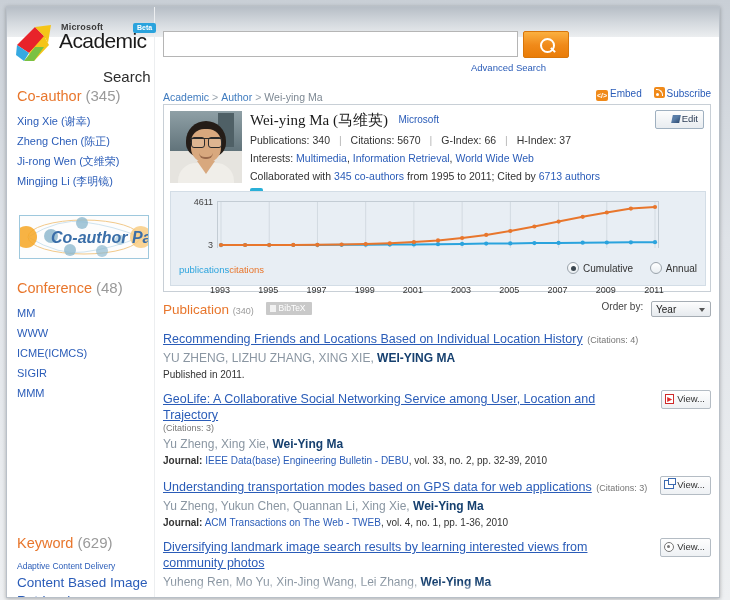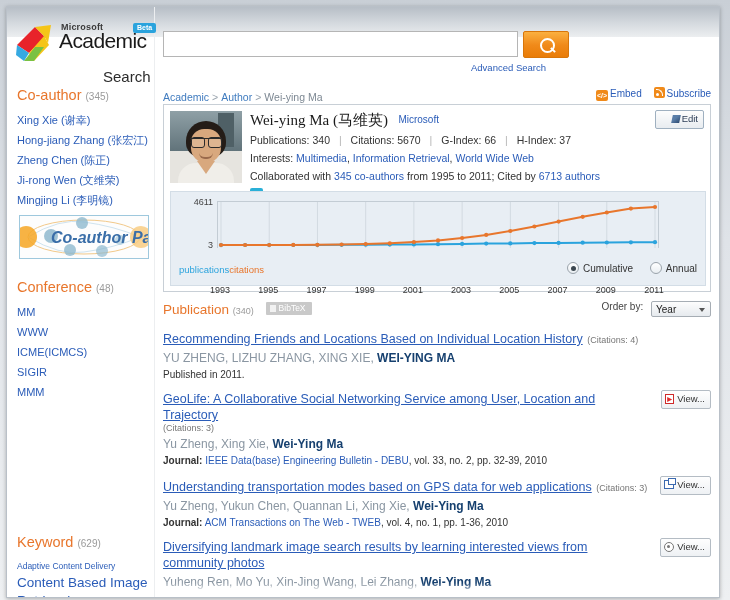--- a/index.html
+++ b/index.html
@@ -40,21 +40,21 @@
   .logo .beta{
     position:absolute;left:118px;top:4px;
     background:#2aa3dd;color:#fff;font-size:7px;font-weight:bold;
     padding:1px 4px 2px 4px;border-radius:2px;line-height:1;
   }
 
   .side-sec{position:absolute;left:10px;width:140px;}
   .side-head{
     color:#e8762c;font-size:14.5px;margin-bottom:7px;white-space:nowrap;
   }
-  .side-head .cnt{color:#9a9a9a;font-size:10px;}
+  .side-head .cnt{color:#9a9a9a;font-size:15px;}
   .side-link{
     display:block;color:#2a5cb8;font-size:11px;line-height:20px;
     text-decoration:none;white-space:nowrap;
   }
   #coauthor-path{
     position:absolute;left:12px;top:208px;width:128px;height:42px;
     border:1px solid #9ec8dd;background:#fdfdfd;overflow:hidden;
   }
   #coauthor-path .cp-label{
     position:absolute;left:31px;top:13px;font-style:italic;font-weight:bold;
@@ -285,21 +285,20 @@
           <span class="se">Search</span>
           <span class="beta">Beta</span>
         </div>
 
         <div class="side-sec" style="top:80px;">
           <div class="side-head">
             <span>Co-author</span>
             <span class="cnt">(345)</span>
           </div>
           <a class="side-link" href="#">Xing Xie (谢幸)</a>
-          <a class="side-link" href="#">Hong-jiang Zhang (张宏江)</a>
           <a class="side-link" href="#">Zheng Chen (陈正)</a>
           <a class="side-link" href="#">Ji-rong Wen (文维荣)</a>
           <a class="side-link" href="#">Mingjing Li (李明镜)</a>
         </div>
 
         <div id="coauthor-path">
           <svg width="128" height="42" viewBox="0 0 128 42">
             <ellipse cx="64" cy="21" rx="56" ry="17" fill="none" stroke="#f2c98a" stroke-width="1"></ellipse>
             <path d="M8 21 Q40 2 64 6 Q94 10 120 21" fill="none" stroke="#cfe3ef" stroke-width="1"></path>
             <path d="M8 21 Q40 40 64 36 Q94 32 120 21" fill="none" stroke="#cfe3ef" stroke-width="1"></path>

